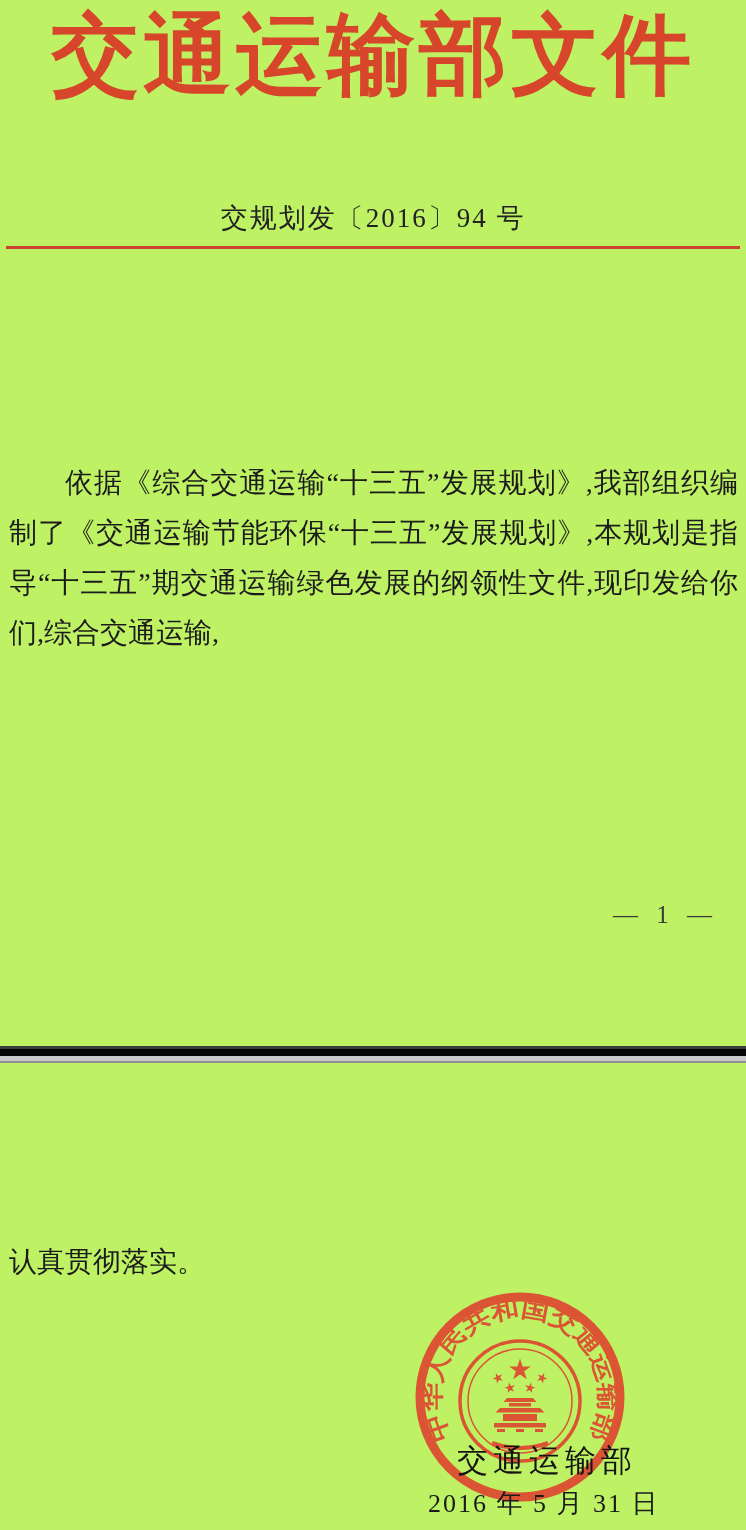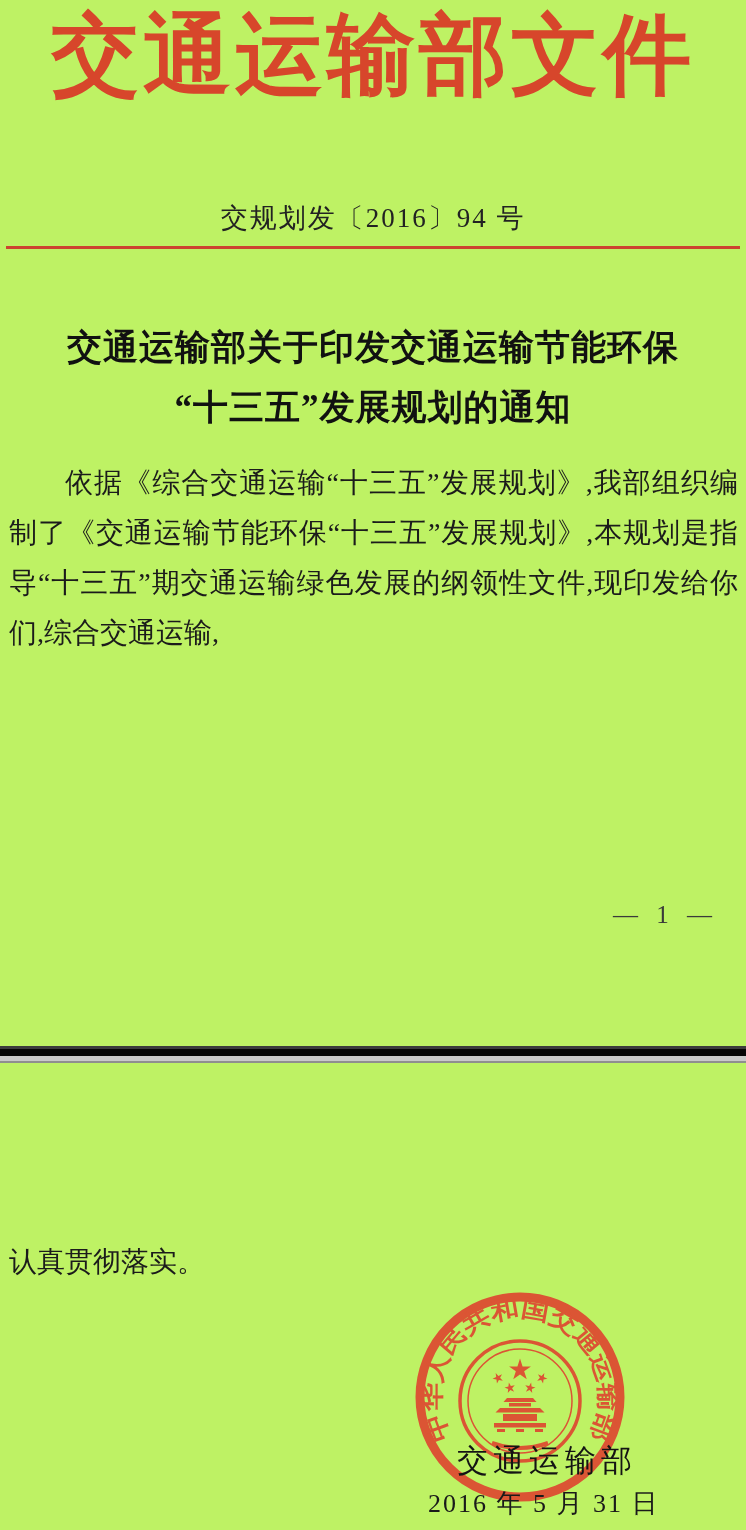--- a/index.html
+++ b/index.html
@@ -125,24 +125,20 @@
 <div class="doc">
 
   <section class="page1">
 
     <div class="red-header">交通运输部文件</div>
 
     <div class="doc-number">交规划发〔2016〕94 号</div>
 
     <div class="red-rule"></div>
 
-    <div class="title">
-      <div>交通运输部关于印发交通运输节能环保</div>
-      <div>“十三五”发展规划的通知</div>
-    </div>
 
     <div class="body-text">
       <p class="indent">依据《综合交通运输“十三五”发展规划》,我部组织编制了《交通运输节能环保“十三五”发展规划》,本规划是指导“十三五”期交通运输绿色发展的纲领性文件,现印发给你们,综合交通运输,</p>
     </div>
 
     <div class="page-number">— 1 —</div>
   </section>
 
   <div class="page-divider">
     <div class="l1"></div>

